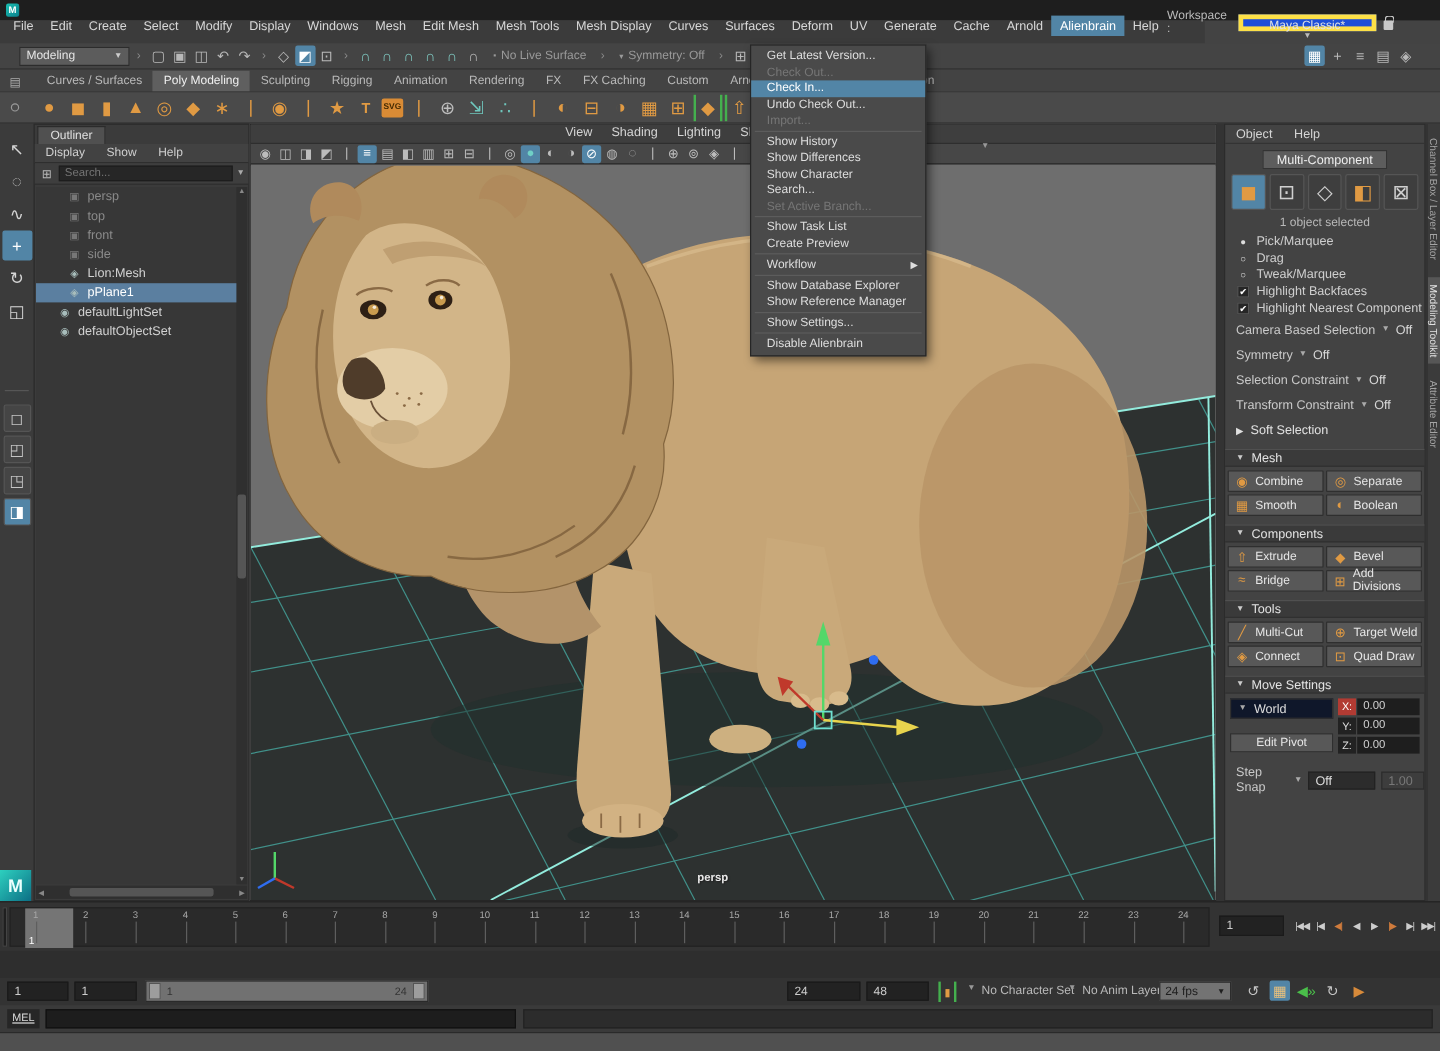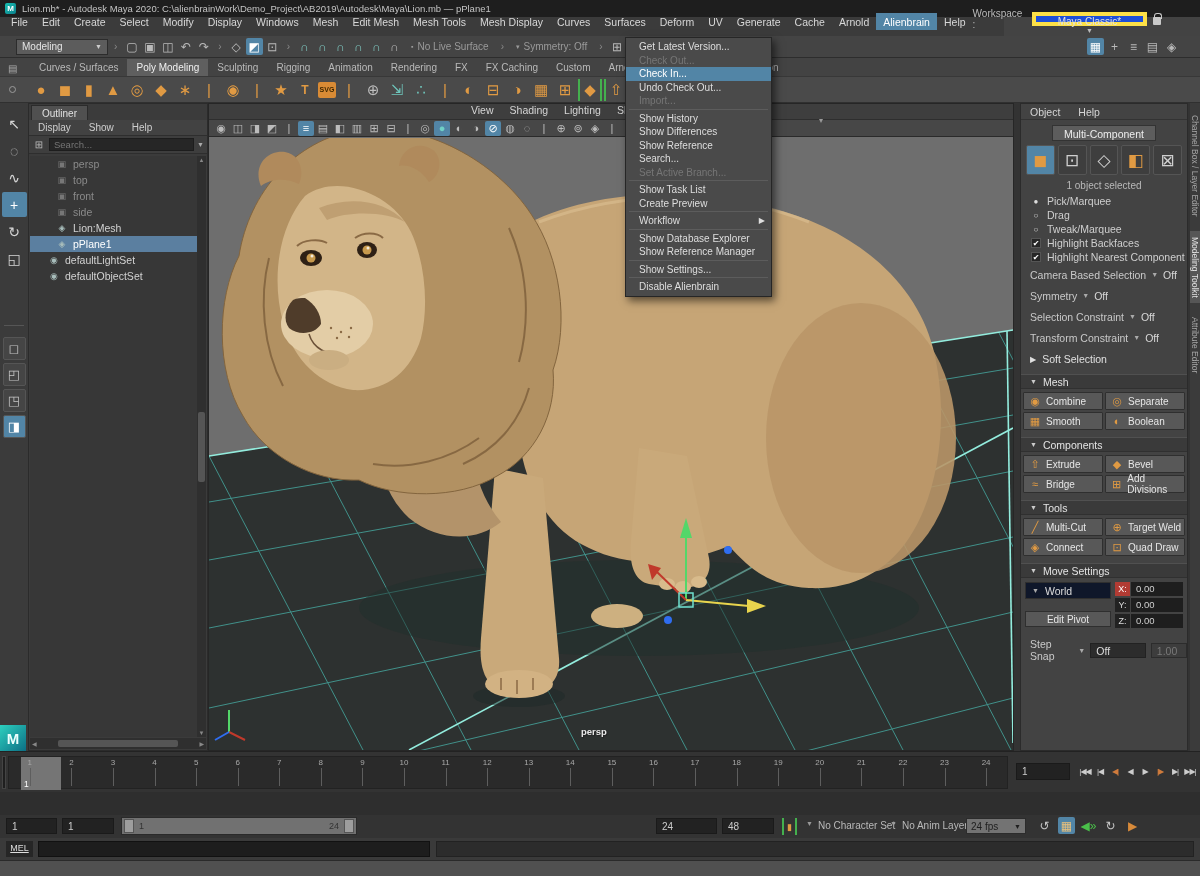--- a/index.html
+++ b/index.html
@@ -184,21 +184,20 @@
   .mel-result { position:absolute; left:436px; top:3px; width:758px; height:16px; background:#2c2c2c; border:1px solid #222; }
   .helpline { position:absolute; left:0; top:860px; width:1200px; height:16px; background:#505050; border-top:1px solid #2a2a2a; }
 </style>
 </head>
 <body>
 
 <div class="app">
 
   <div class="titlebar">
     <span class="maya-badge">M</span>
-    <span>Lion.mb* - Autodesk Maya 2020: C:\alienbrainWork\Demo_Project\AB2019\Autodesk\Maya\Lion.mb  —  pPlane1</span>
   </div>
 
   <div class="menubar">
     <div style="display:flex">
 
     <span class="mi">File</span>
         <span class="mi">Edit</span>
         <span class="mi">Create</span>
         <span class="mi">Select</span>
         <span class="mi">Modify</span>
@@ -811,21 +810,21 @@
           <span>Show History</span>
           
         </div>
 
         <div class="ab-item">
           <span>Show Differences</span>
           
         </div>
 
         <div class="ab-item">
-          <span>Show Reference</span>
+          <span>Show Character</span>
           
         </div>
 
         <div class="ab-item">
           <span>Search...</span>
           
         </div>
 
         <div class="ab-item disabled">
           <span>Set Active Branch...</span>

